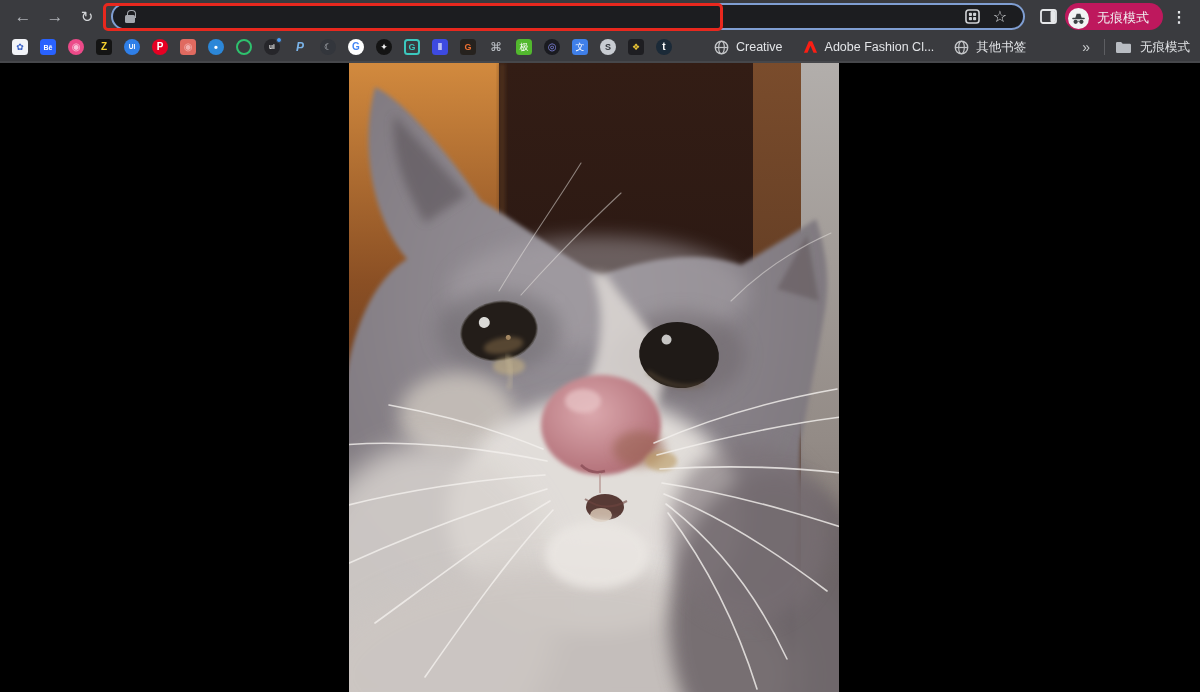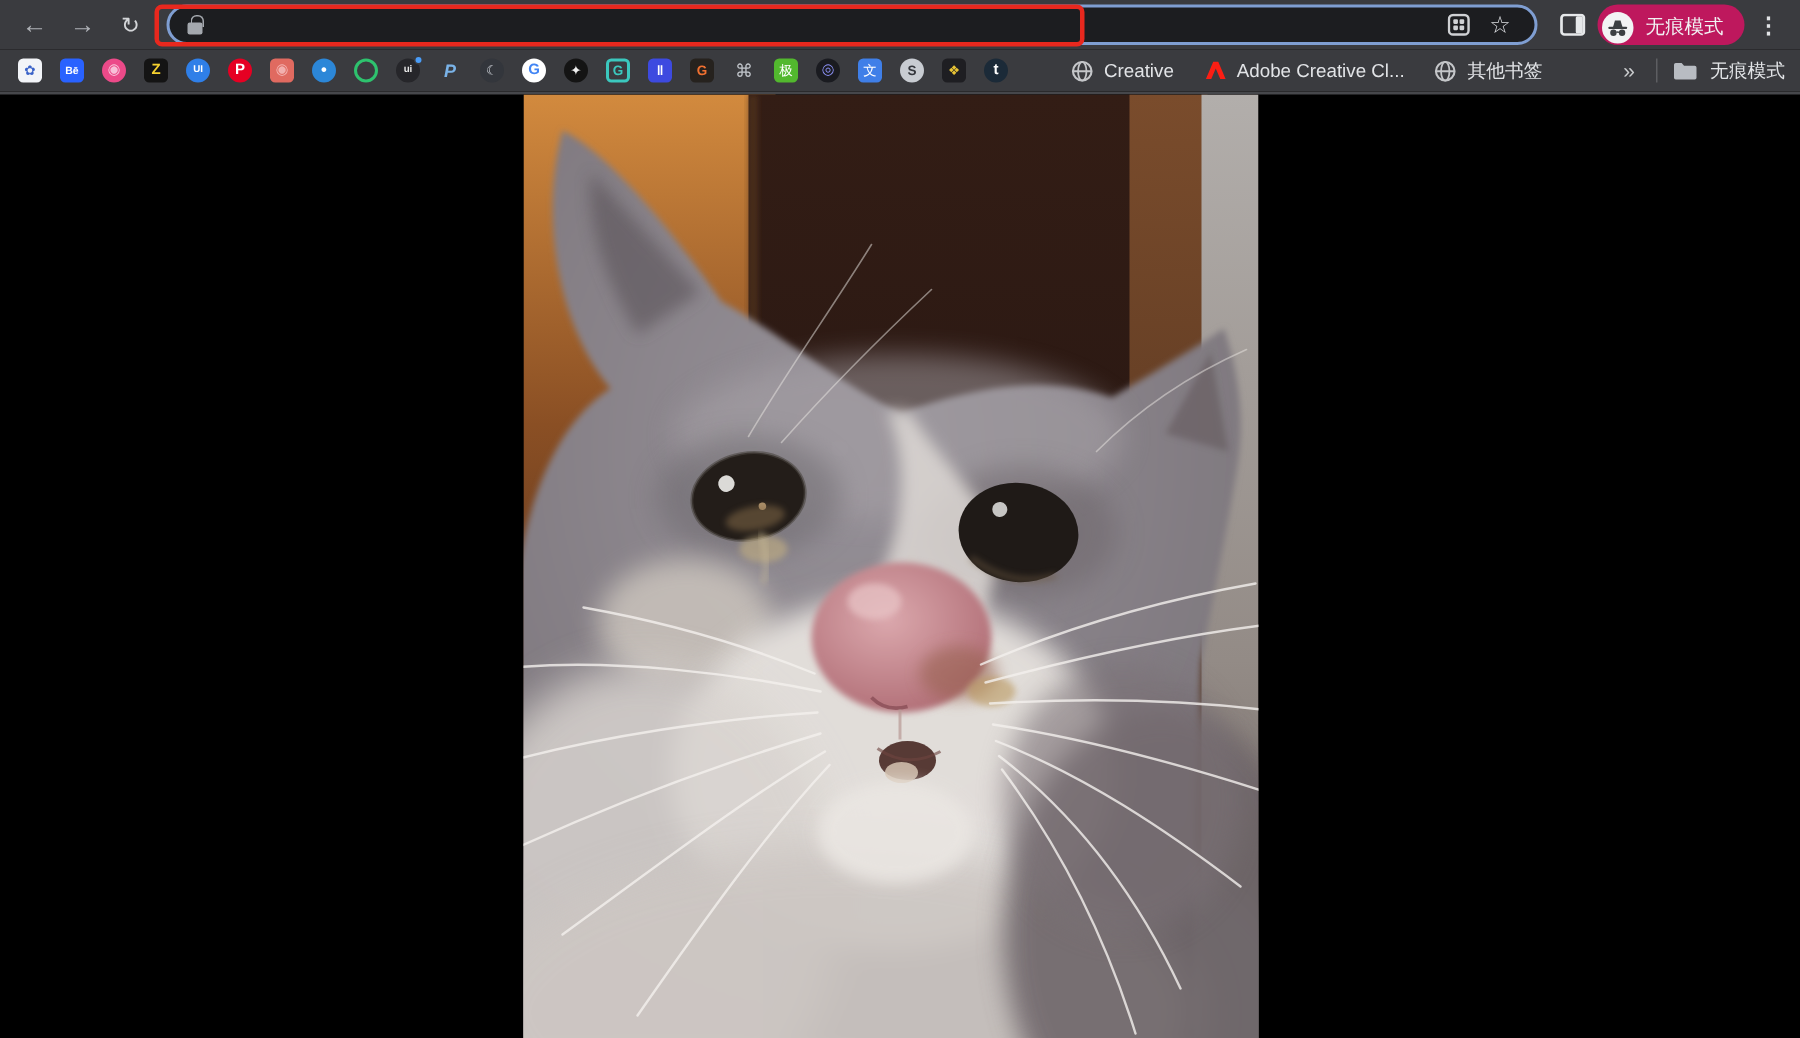--- a/index.html
+++ b/index.html
@@ -199,21 +199,21 @@
       <line x1="1.3" y1="7.5" x2="13.7" y2="7.5" stroke="#c4c6c9" stroke-width="1.2"></line>
       <ellipse cx="7.5" cy="7.5" rx="2.8" ry="6.2" fill="none" stroke="#c4c6c9" stroke-width="1.2"></ellipse>
     </svg>
     <span class="bm-label">Creative</span>
   </div>
 
   <div class="bm-labeled">
     <svg width="15" height="14" viewBox="0 0 16 14">
       <path d="M1 13 L6.2 0.8 H9.8 L15 13 H11.2 L8 5.6 L4.8 13 Z" fill="#fa1e14"></path>
     </svg>
-    <span class="bm-label">Adobe Creative Cl...</span>
+    <span class="bm-label">Adobe Fashion Cl...</span>
   </div>
 
   <div class="bm-labeled">
     <svg width="15" height="15" viewBox="0 0 15 15">
       <circle cx="7.5" cy="7.5" r="6.2" fill="none" stroke="#c4c6c9" stroke-width="1.4"></circle>
       <line x1="1.3" y1="7.5" x2="13.7" y2="7.5" stroke="#c4c6c9" stroke-width="1.2"></line>
       <ellipse cx="7.5" cy="7.5" rx="2.8" ry="6.2" fill="none" stroke="#c4c6c9" stroke-width="1.2"></ellipse>
     </svg>
     <span class="bm-label">其他书签</span>
   </div>

